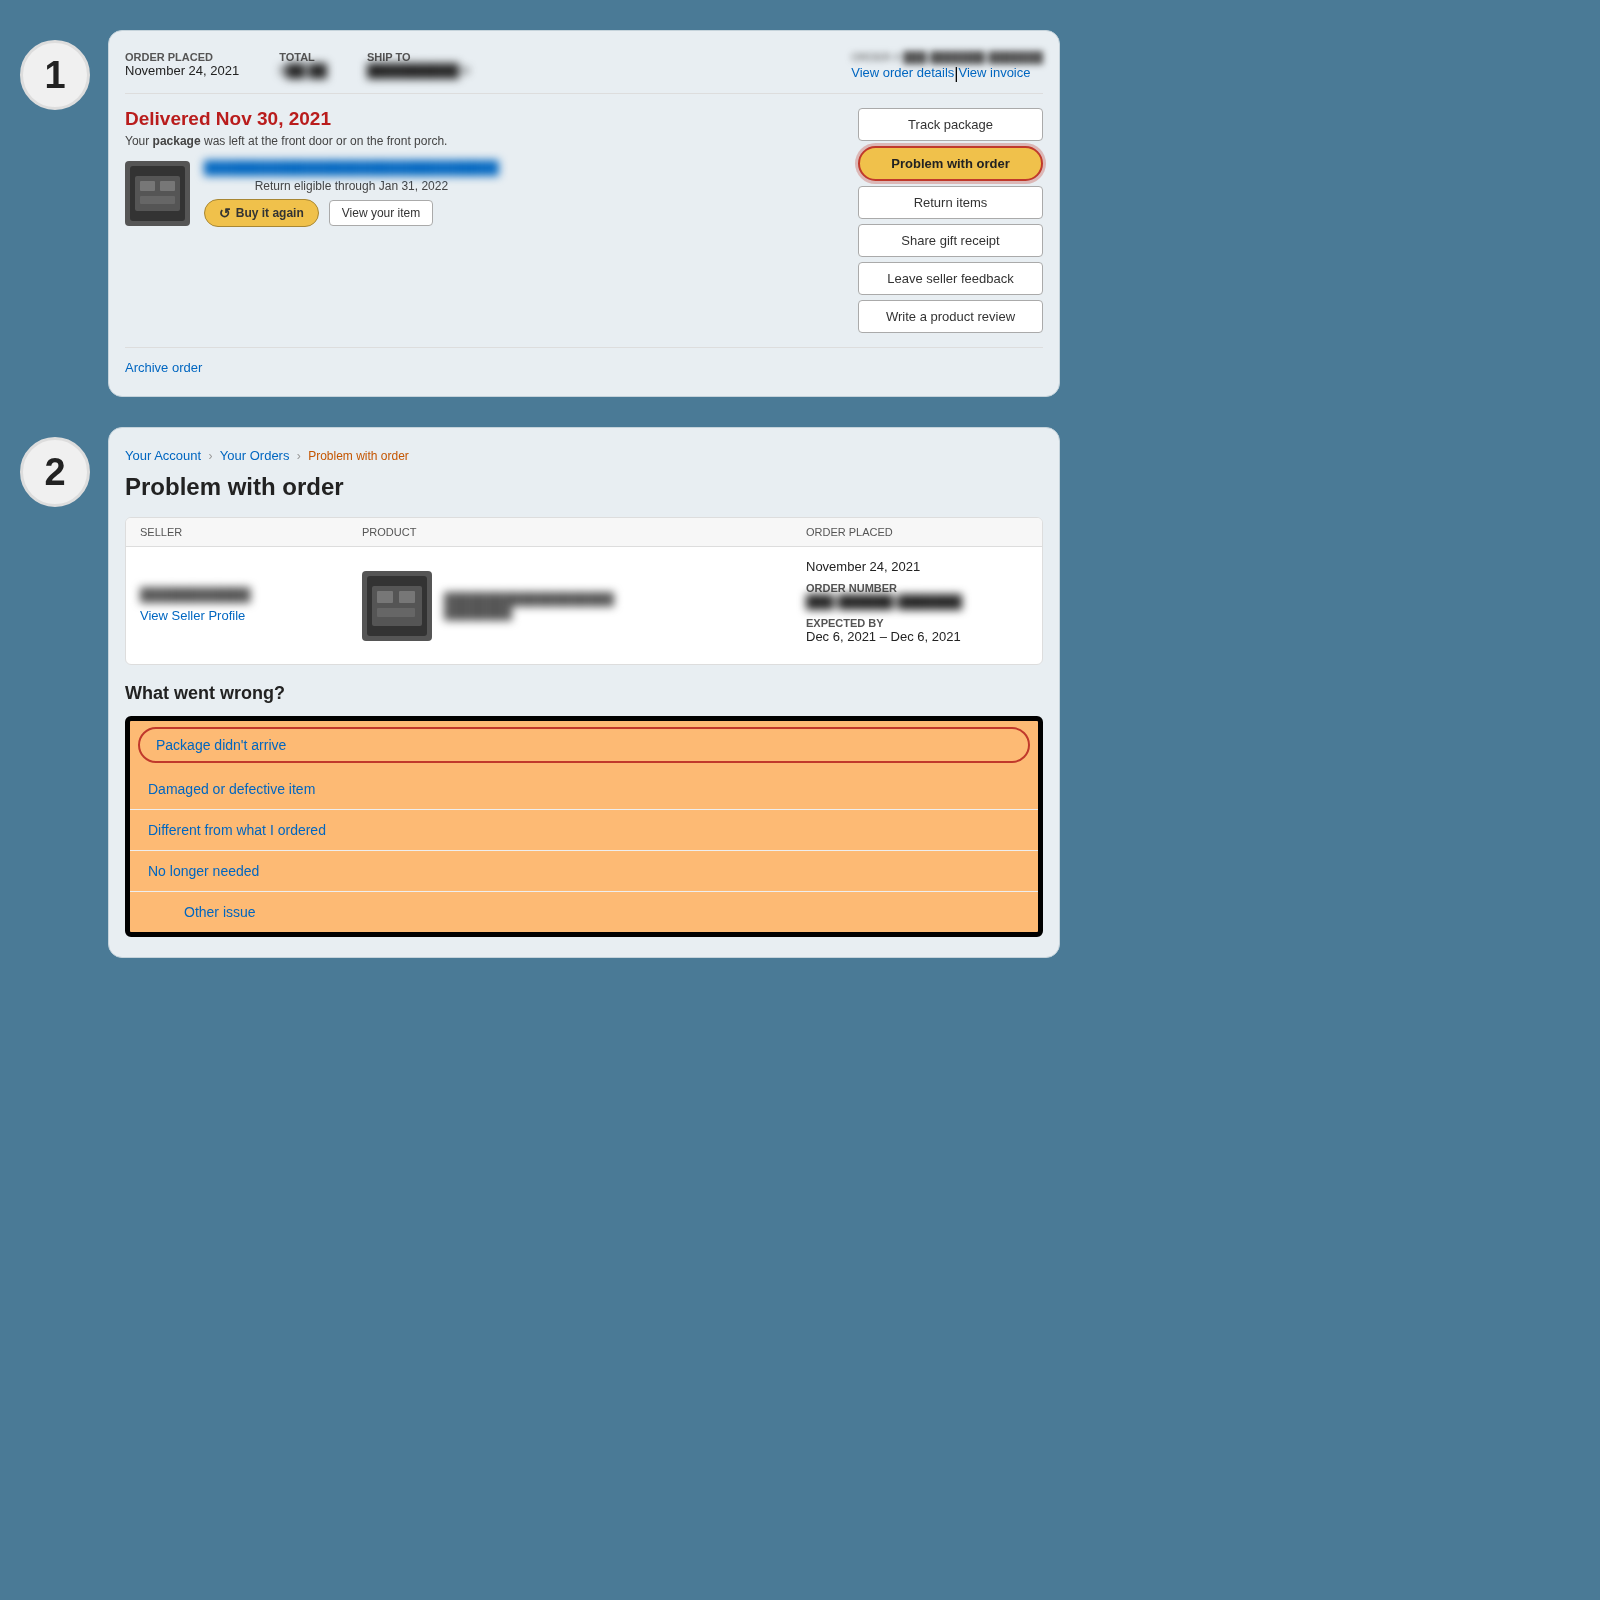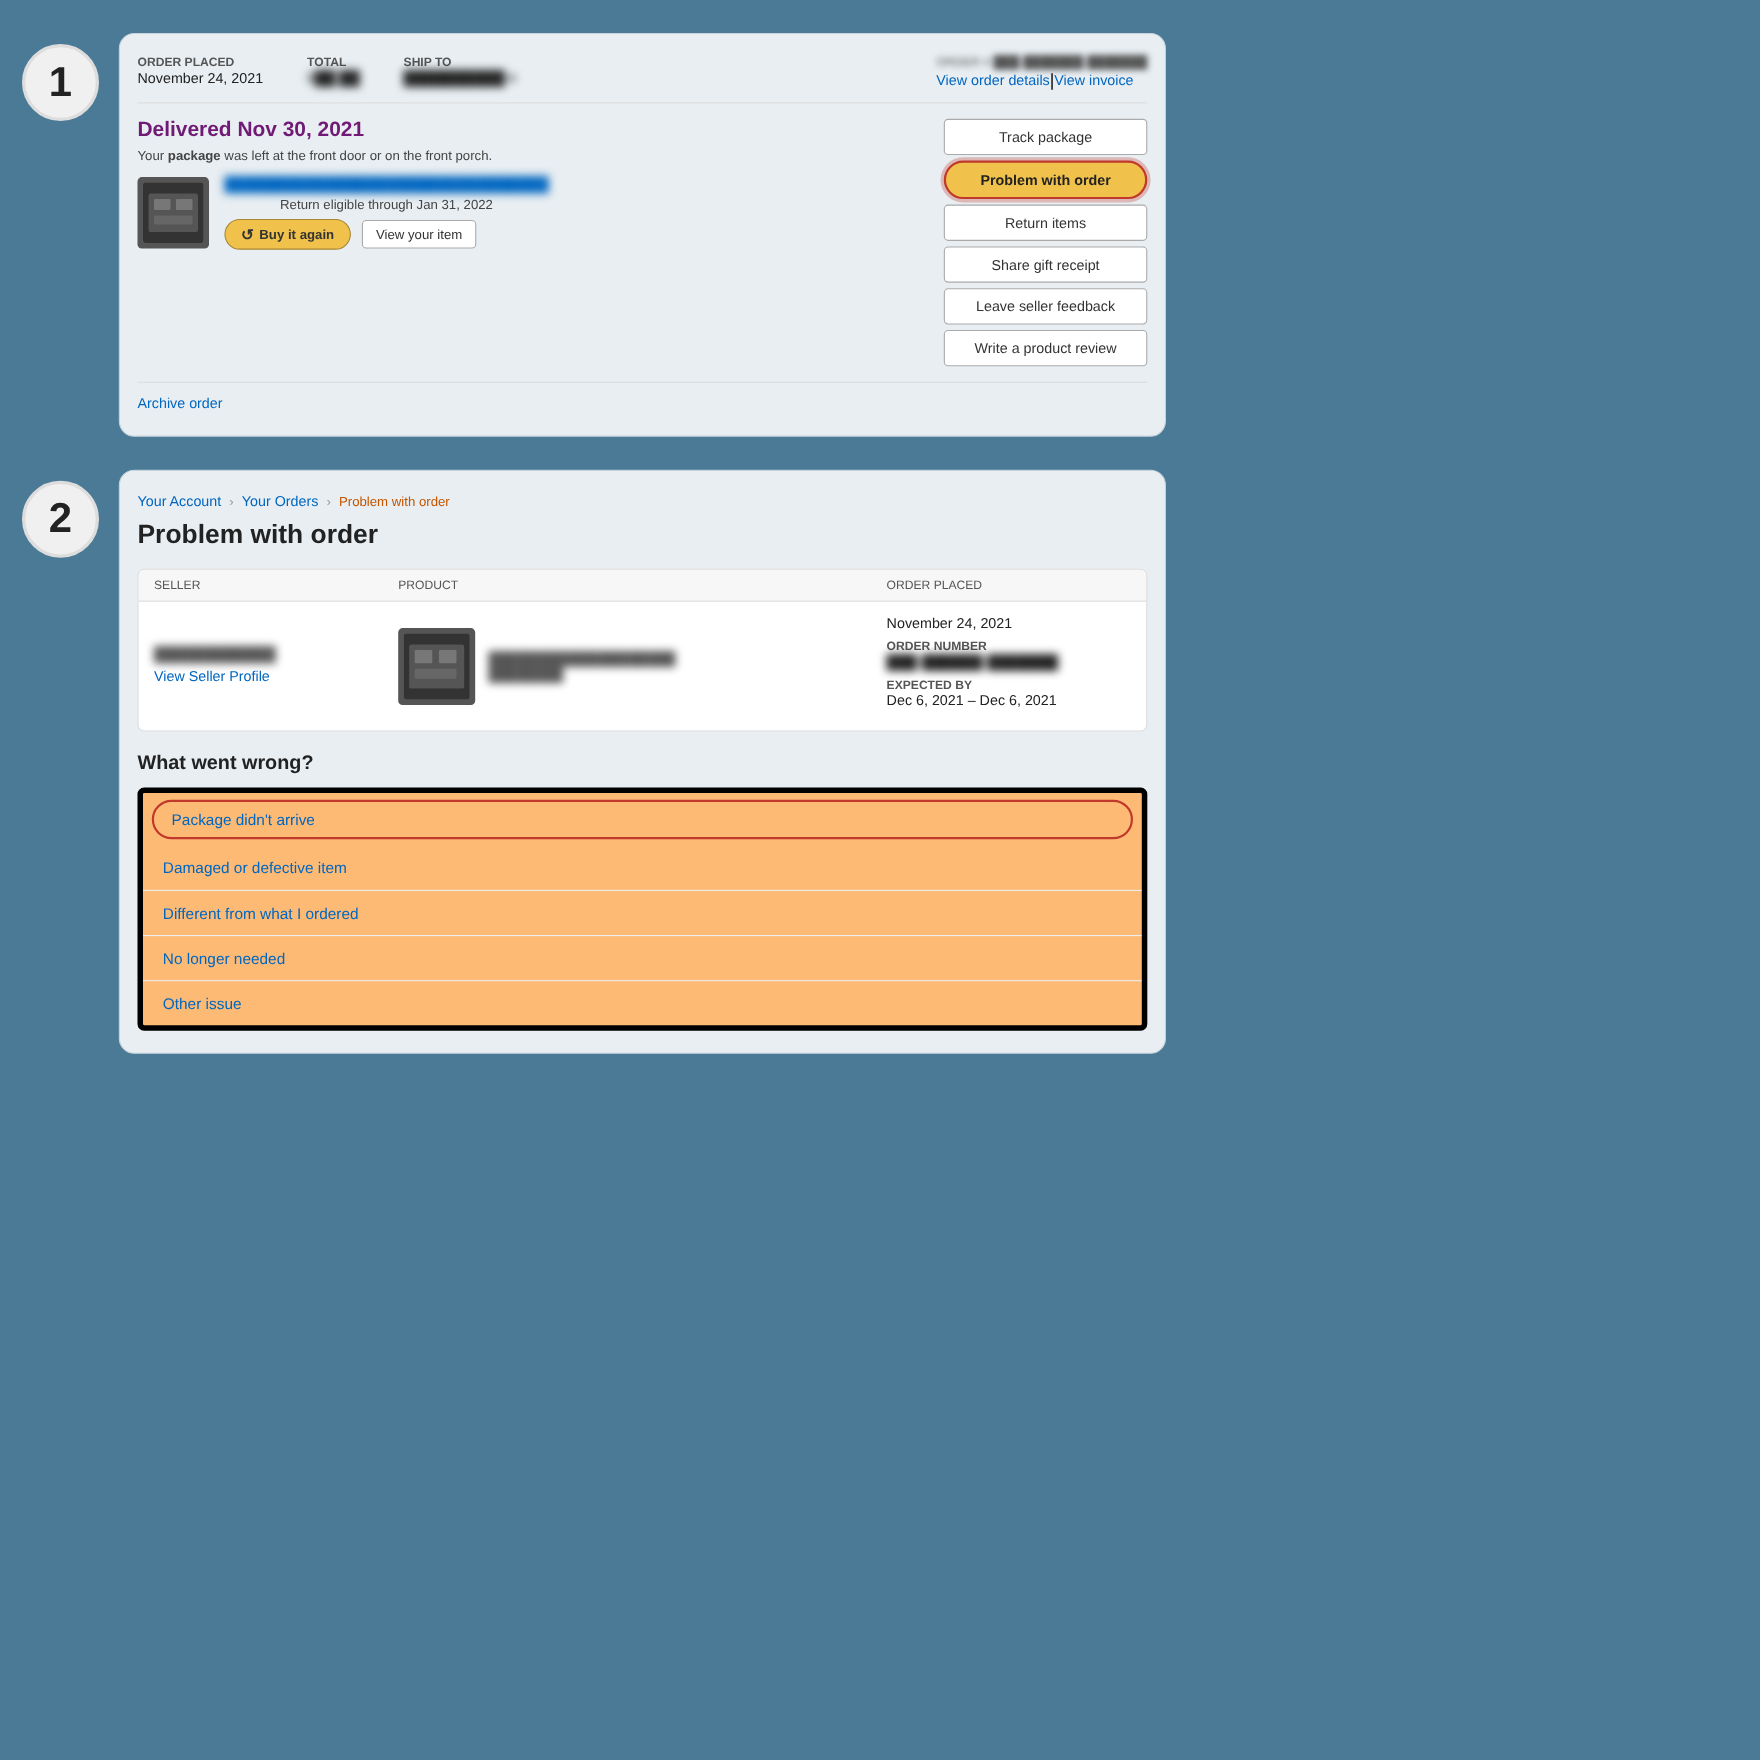--- a/index.html
+++ b/index.html
@@ -99,21 +99,21 @@
     
     .delivery-section {
       display: flex;
       justify-content: space-between;
       align-items: flex-start;
     }
     .delivery-left {}
     .delivery-title {
       font-size: 19px;
       font-weight: bold;
-      color: #701a75;
+      color: #b91c1c;
       margin-bottom: 4px;
     }
     .delivery-sub {
       font-size: 12px;
       color: #444;
       margin-bottom: 12px;
     }
     .delivery-sub span {
       font-weight: bold;
     }
@@ -318,21 +318,21 @@
     }
     .issue-item {
       padding: 12px 18px;
       border-bottom: 1px solid #eee;
       font-size: 14px;
       color: #0066c0;
       cursor: pointer;
       display: flex;
       align-items: center;
     }
-    .issue-item:last-child { border-bottom: none; }
+    .issue-item:last-child { border-bottom: none; margin-left: 36px; }
     .issue-item.highlighted-item {
       border: 2px solid #c0392b;
       border-radius: 20px;
       margin: 6px 8px;
       padding: 8px 16px;
       color: #0066c0;
     }
   </style>
 </head>
 <body>

